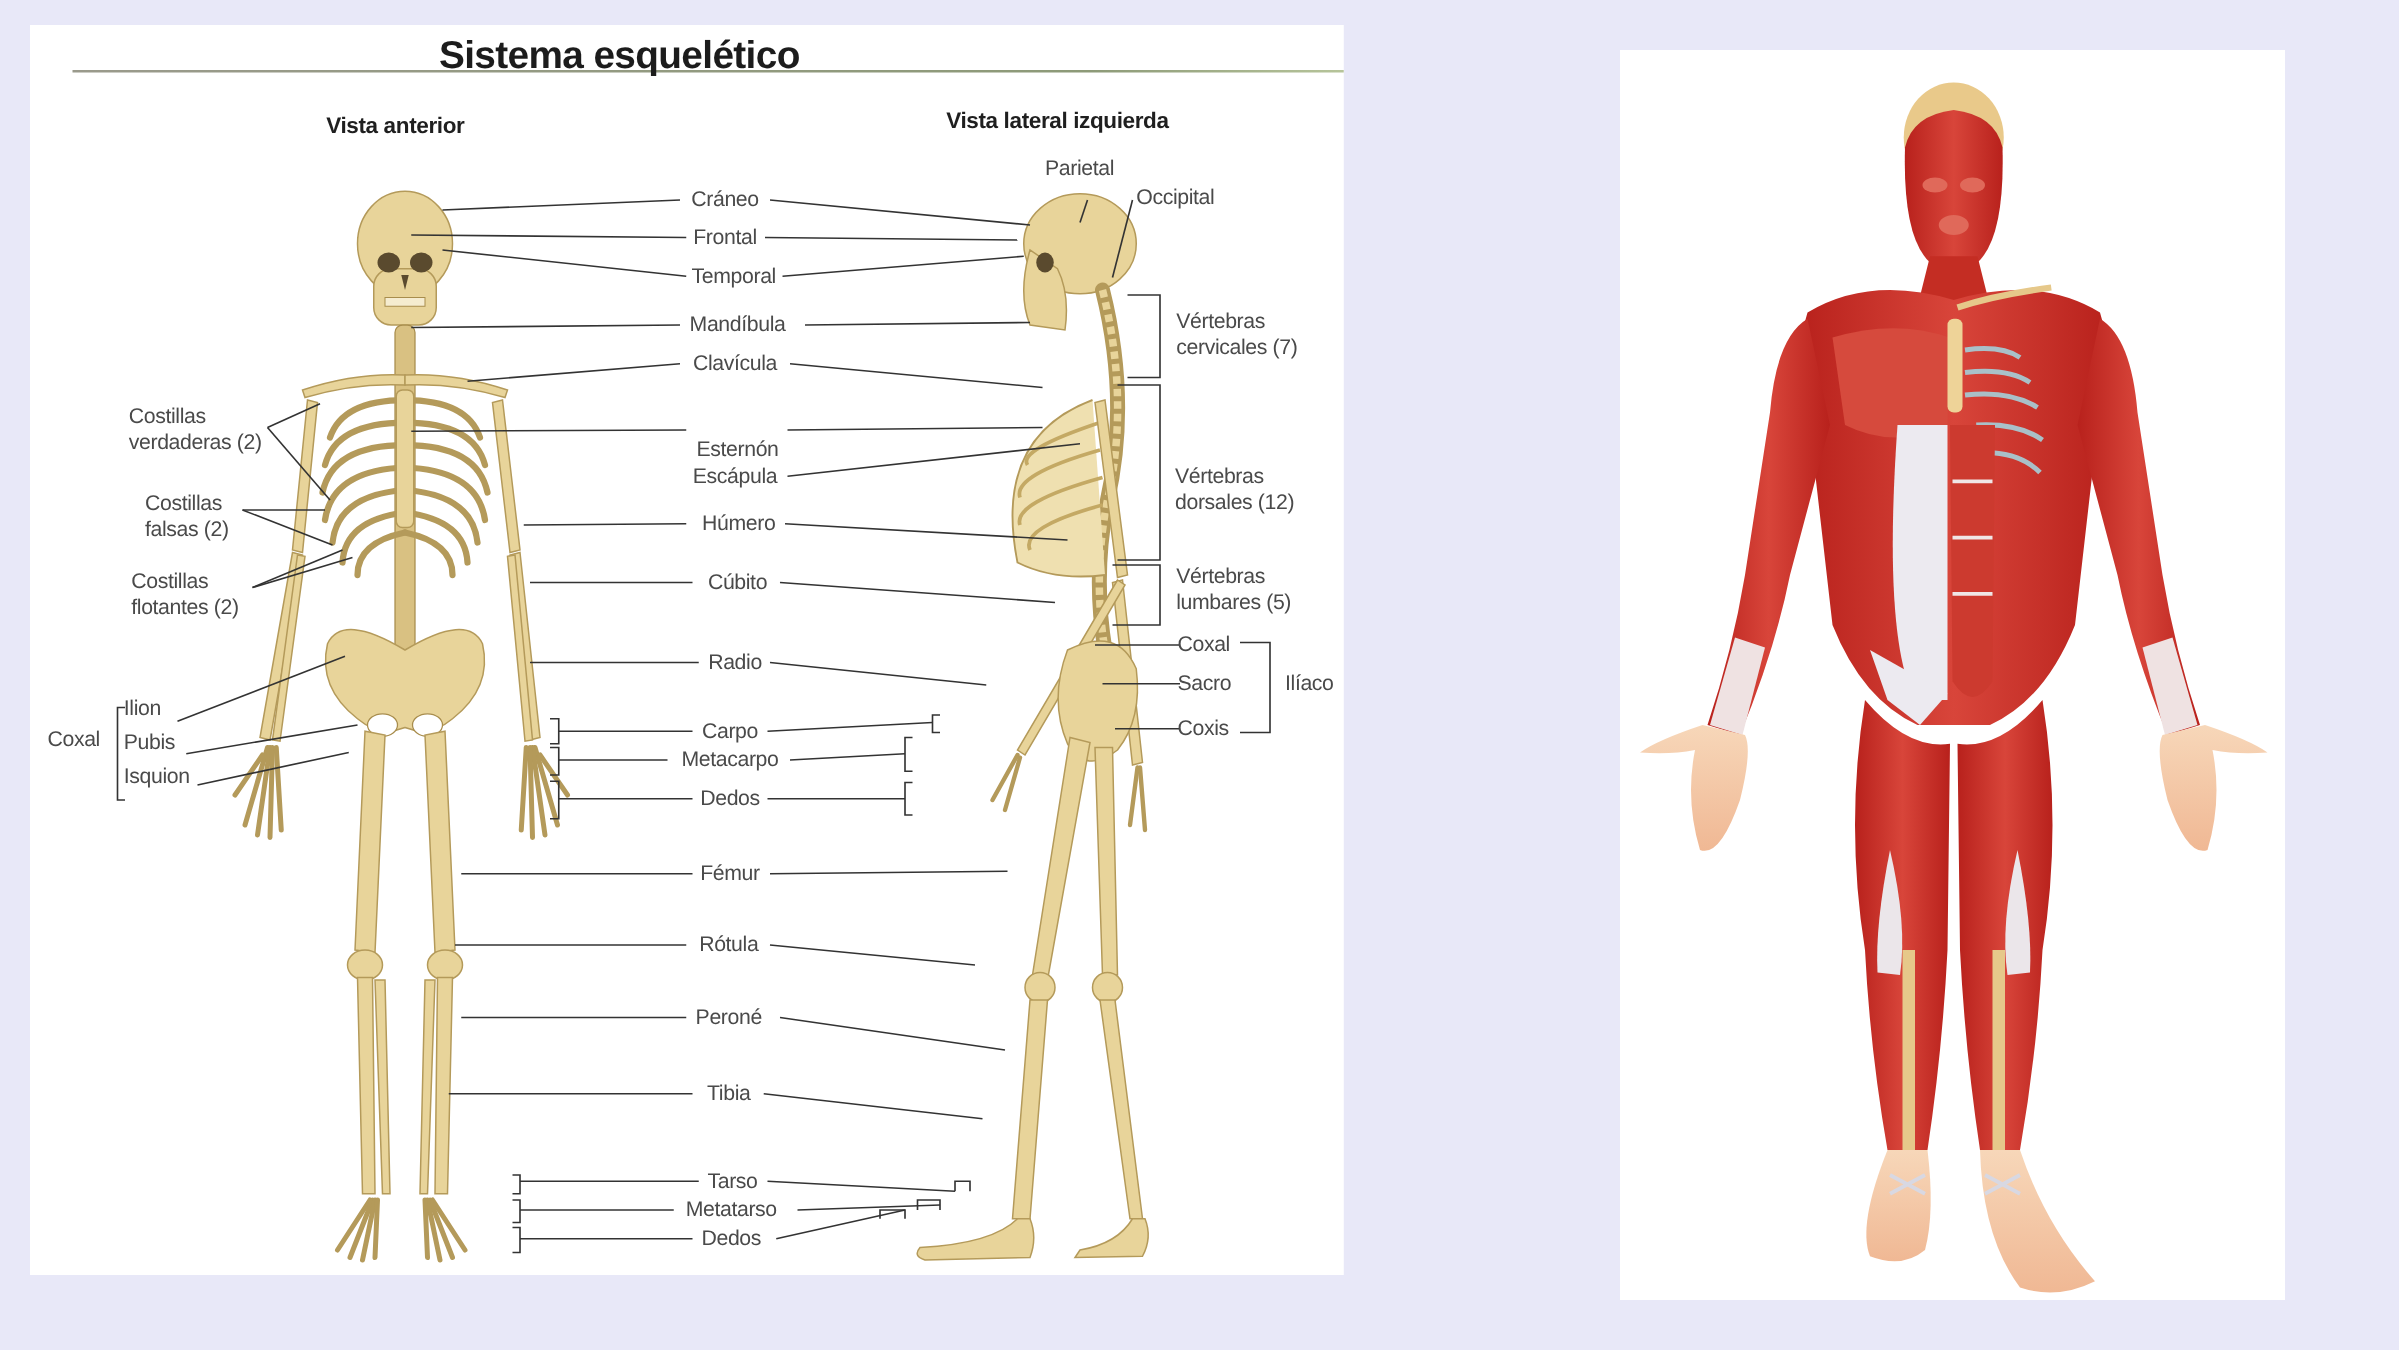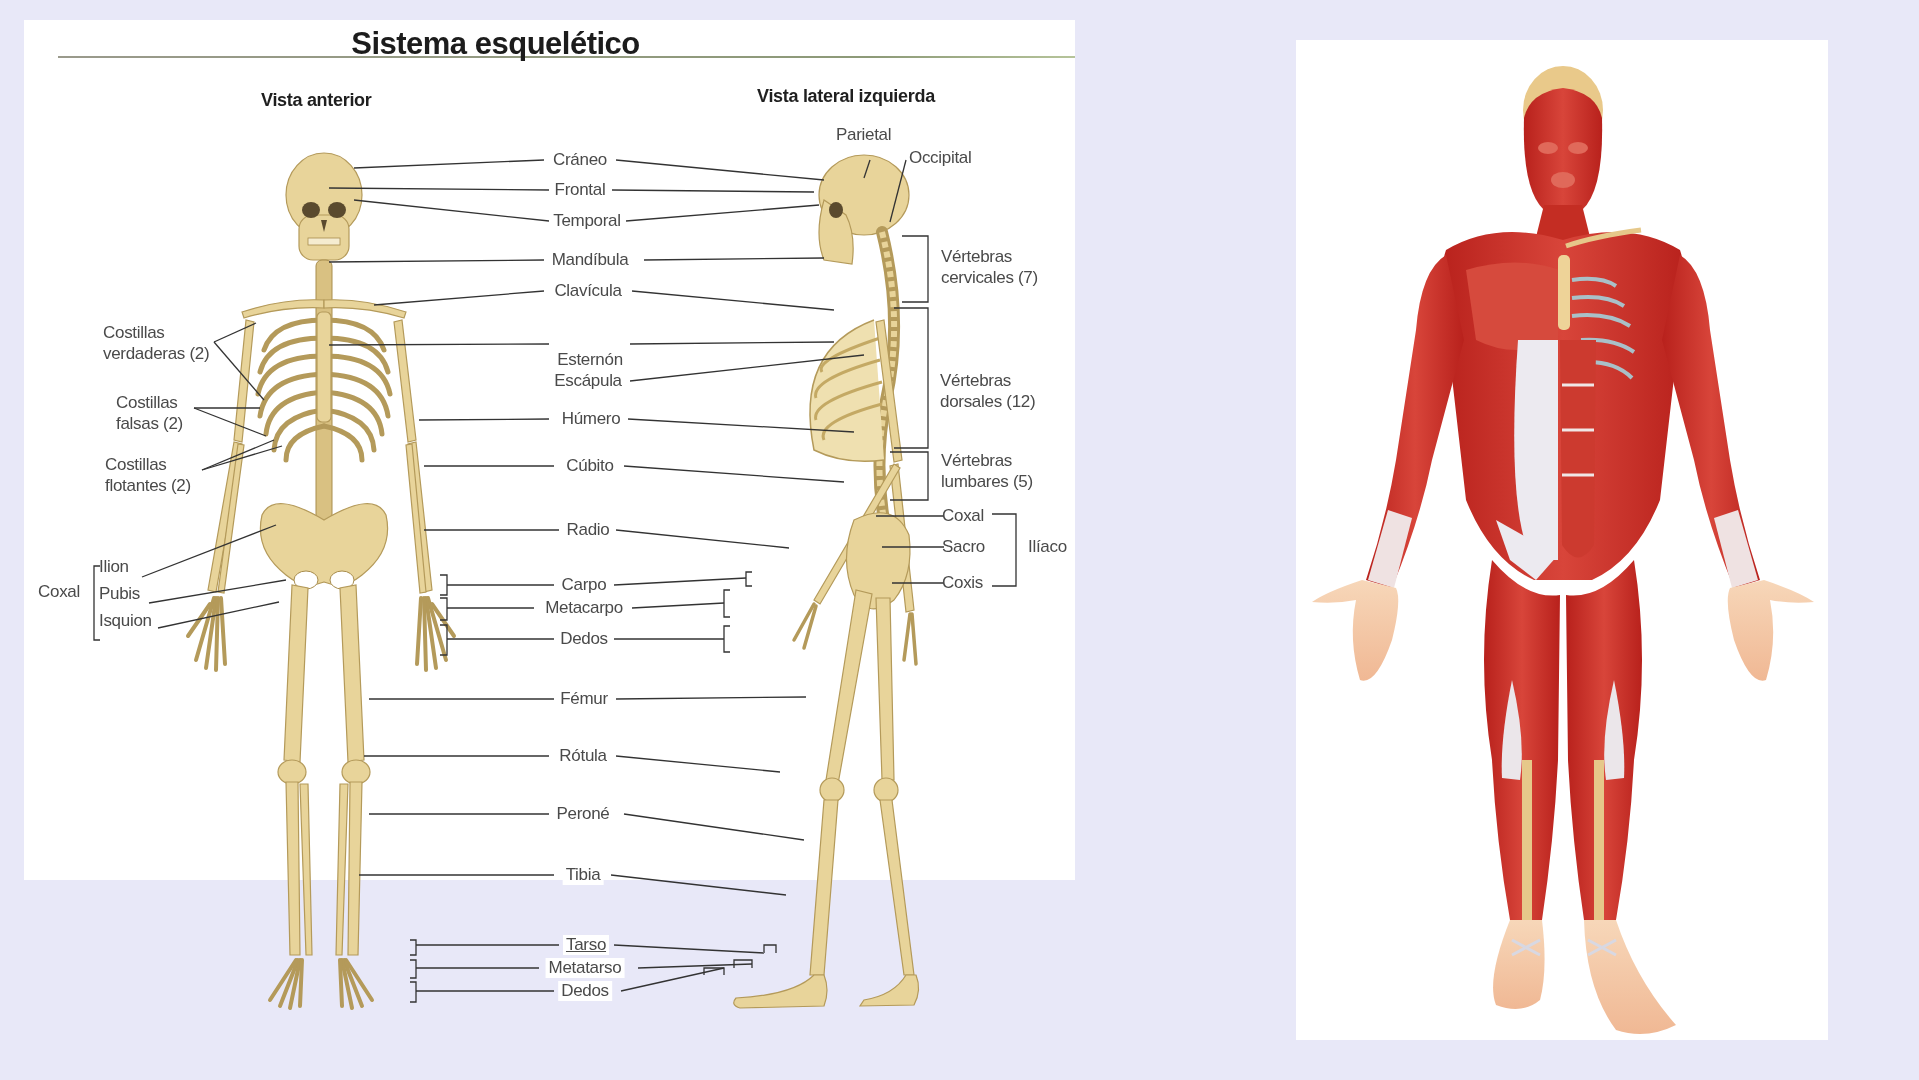--- a/index.html
+++ b/index.html
@@ -3,21 +3,21 @@
 <meta charset="utf-8">
 <style>
   html, body { margin: 0; padding: 0; }
   body {
     width: 1919px; height: 1080px; overflow: hidden;
     background: #e8e8f8;
     font-family: "Liberation Sans", sans-serif;
     position: relative;
   }
   .panel { position: absolute; background: #ffffff; }
-  #skeleton-panel { left: 24px; top: 20px; width: 1051px; height: 860px; }
+  #skeleton-panel { left: 24px; top: 20px; width: 1051px; height: 1000px; }
   #muscle-panel { left: 1296px; top: 40px; width: 532px; height: 1000px; }
   .title {
     position: absolute; left: 0; width: 100%; top: 6px; text-align: center;
     font-family: "Liberation Sans", sans-serif; font-weight: bold;
     font-size: 31px; color: #1c1c1c; letter-spacing: -0.5px;
     margin-left: -54px;
   }
   .rule { position: absolute; top: 36px; height: 2px; background: linear-gradient(90deg,#9a9a8c,#8d9a78 80%,#b6c49a); }
   .subtitle { position: absolute; font-weight: bold; font-size: 18px; color: #1f1f1f; letter-spacing: -0.3px; }
   .lbl {
@@ -248,21 +248,21 @@
   <div class="lbl" style="left:567px; top:399px;">Húmero</div>
   <div class="lbl" style="left:566px; top:446px;">Cúbito</div>
   <div class="lbl" style="left:564px; top:510px;">Radio</div>
   <div class="lbl" style="left:560px; top:565px;">Carpo</div>
   <div class="lbl" style="left:560px; top:588px;">Metacarpo</div>
   <div class="lbl" style="left:560px; top:619px;">Dedos</div>
   <div class="lbl" style="left:560px; top:679px;">Fémur</div>
   <div class="lbl" style="left:559px; top:736px;">Rótula</div>
   <div class="lbl" style="left:559px; top:794px;">Peroné</div>
   <div class="lbl" style="left:559px; top:855px;">Tibia</div>
-  <div class="lbl" style="left:562px; top:925px;text-decoration:underline;">Tarso</div>
+  <div class="lbl" style="left:562px; top:925px;">Tarso</div>
   <div class="lbl" style="left:561px; top:948px;">Metatarso</div>
   <div class="lbl" style="left:561px; top:971px;">Dedos</div>
 
   <div class="lbl-l" style="left:79px; top:302px;">
     <div>Costillas</div>
     <div>verdaderas (2)</div>
   </div>
   <div class="lbl-l" style="left:92px; top:372px;">
     <div>Costillas</div>
     <div>falsas (2)</div>

